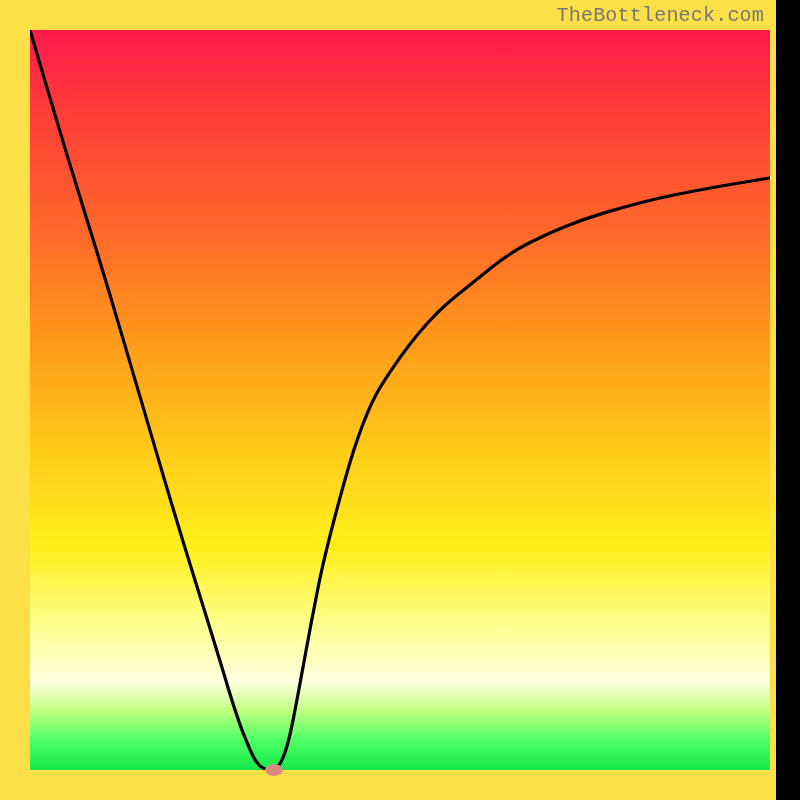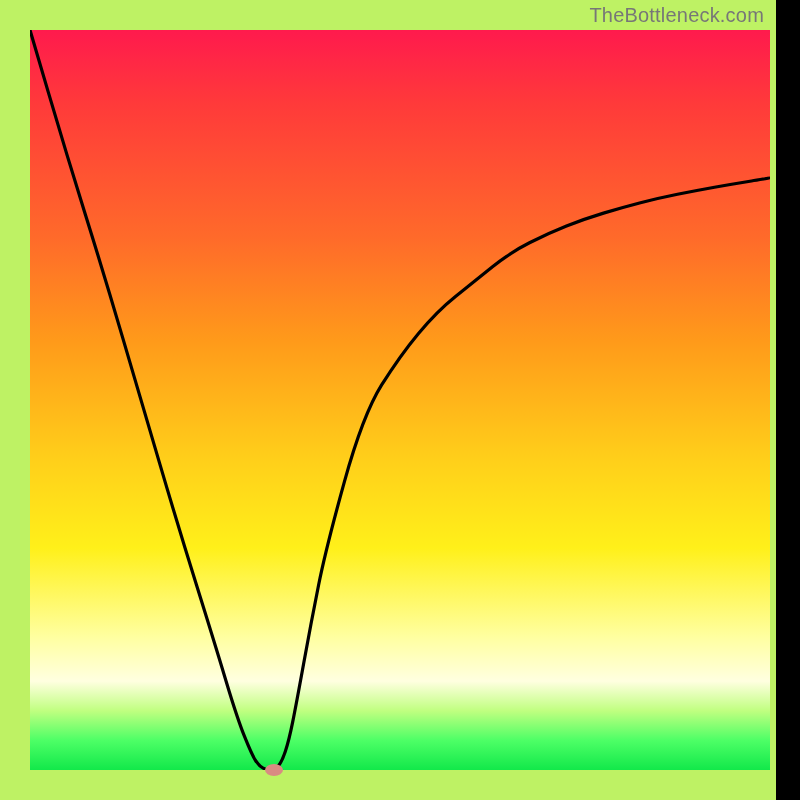--- a/index.html
+++ b/index.html
@@ -8,21 +8,22 @@
     width: 800px;
     height: 800px;
     overflow: hidden;
     font-family: Arial, Helvetica, sans-serif;
     background: #000;
   }
   .frame {
     position: relative;
     width: 776px;
     height: 800px;
-    background: #bef264;
+    background: #fde047;
+    font-family: Liberation Mono, monospace;
   }
   .plot-area {
     position: absolute;
     left: 30px;
     top: 30px;
     width: 740px;
     height: 740px;
     
     background: linear-gradient(to bottom,
       #ff1a4d 0%,

